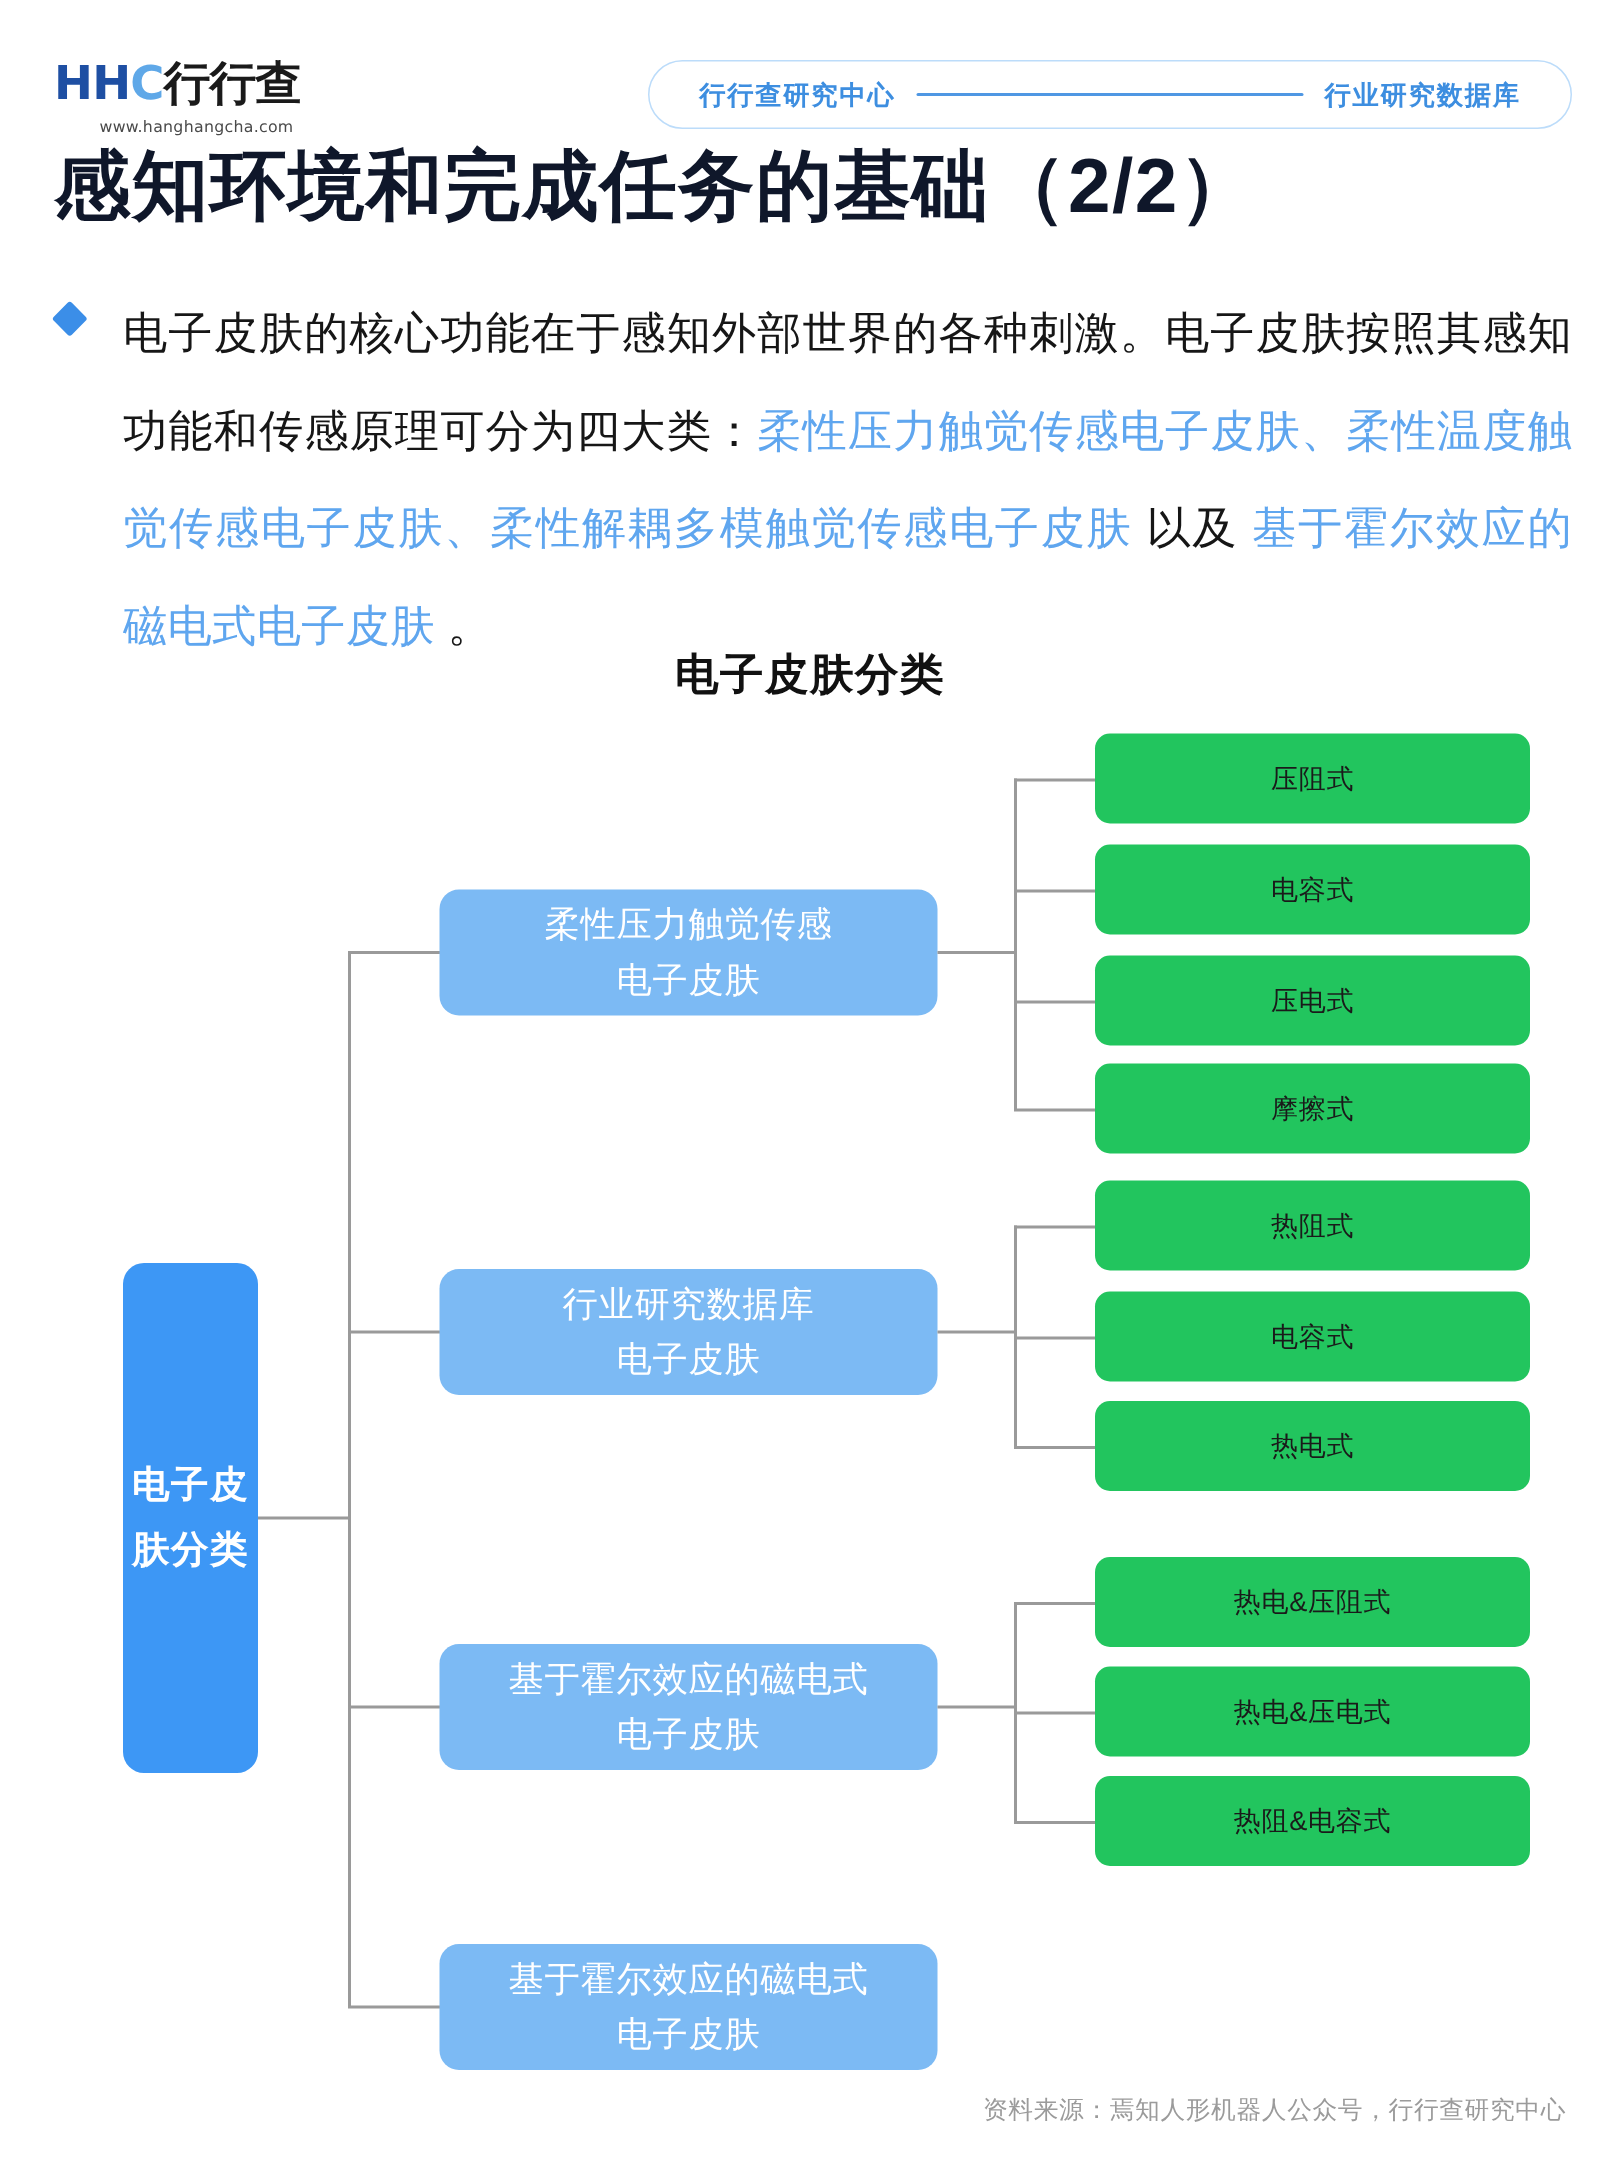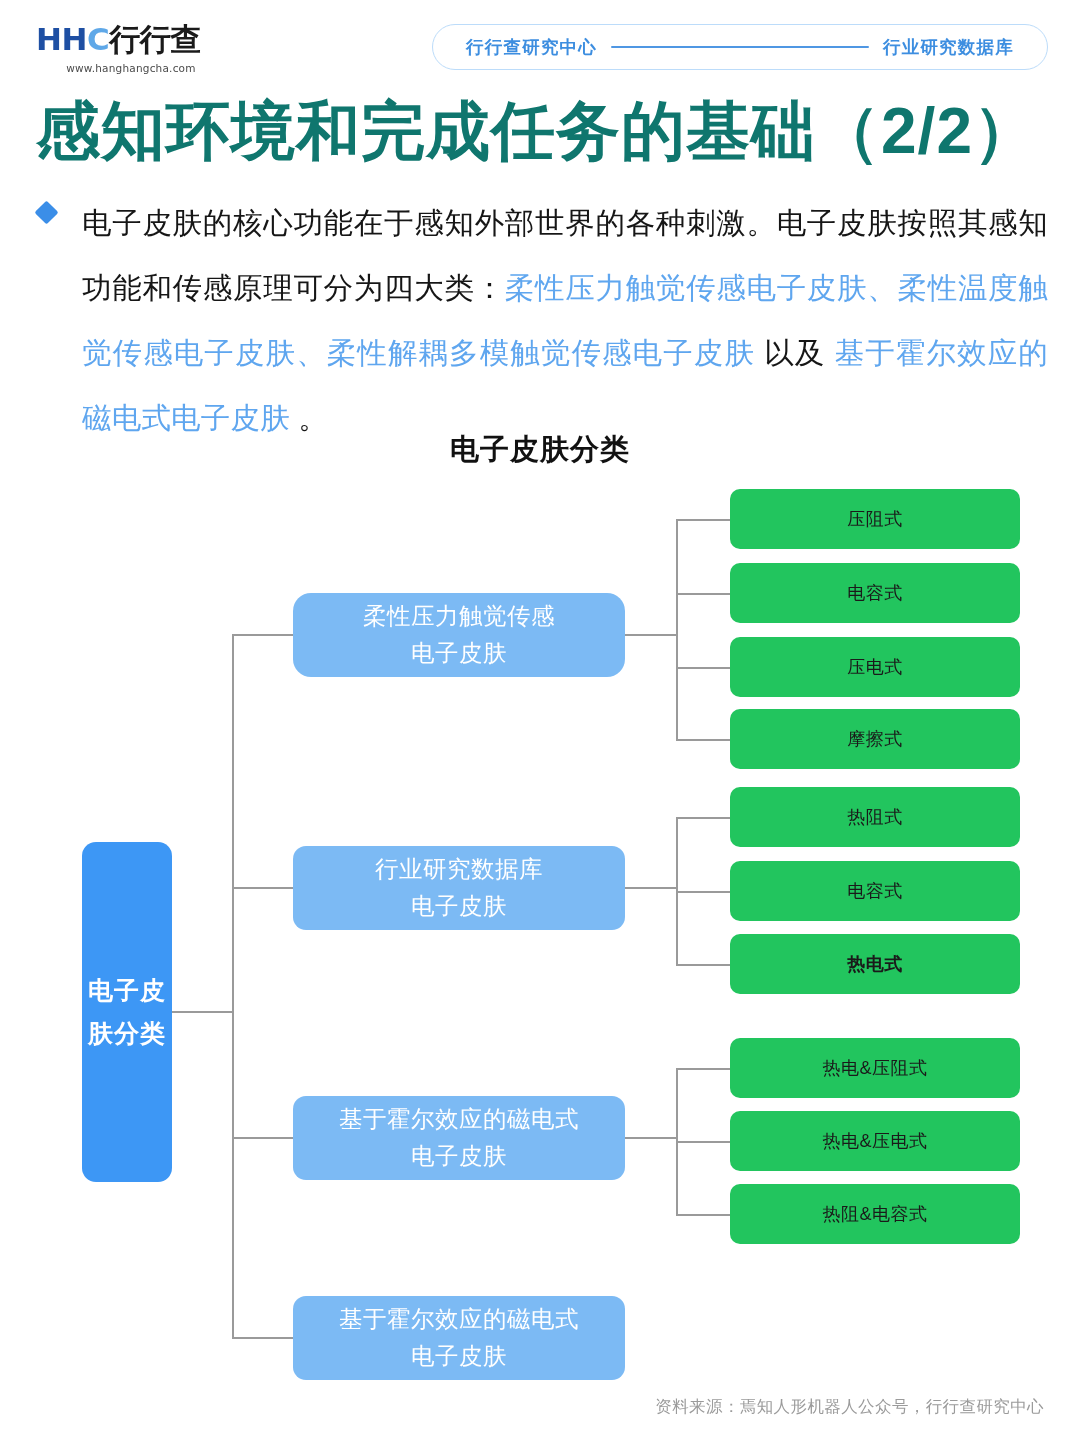--- a/index.html
+++ b/index.html
@@ -5,21 +5,21 @@
   * { margin:0; padding:0; box-sizing:border-box; }
   html,body{ background:#ffffff; }
   body{
     width:1080px; height:1440px;
     font-family:"Liberation Sans","DejaVu Sans",sans-serif;
     position:relative; overflow:hidden;
     -webkit-font-smoothing:antialiased;
   }
 
   
-  .header{ position:absolute; left:0; top:0; width:1080px; height:86px; }
+  .header{ position:absolute; left:0; top:16px; width:1080px; height:86px; }
 
   .logo-wrap{ position:absolute; left:36px; top:24px; width:220px; }
   .logo-main{
     font-size:31px; font-weight:bold; letter-spacing:-0.5px;
     color:#1a1a1a; line-height:1; white-space:nowrap;
   }
   .logo-hhc{ color:#1e4fa3; font-family:"DejaVu Sans",sans-serif; font-weight:bold; }
   .logo-hhc .mid{ color:#5fa8e8; }
   .logo-url{
     font-size:10.5px; color:#4a4a4a; letter-spacing:0.2px;
@@ -35,21 +35,21 @@
   }
   .pill-text{
     font-size:17.5px; font-weight:bold; color:#3d8ee0; letter-spacing:1.2px;
     white-space:nowrap;
   }
   .pill-rule{ width:258px; height:2.5px; background:#4f97e3; border-radius:2px; }
 
   
   .page-title{
     position:absolute; left:36px; top:95px;
-    font-size:64px; font-weight:bold; color:#0f766e;
+    font-size:51px; font-weight:bold; color:#0f172a;
     letter-spacing:1px; white-space:nowrap; line-height:1.15;
   }
 
   
   .bullet-row{ position:absolute; left:36px; top:190px; width:1012px; }
   .bullet-diamond{
     position:absolute; left:2px; top:14px;
     width:17px; height:17px; background:#3b8ee8;
     transform:rotate(45deg); border-radius:2px;
   }
@@ -146,21 +146,21 @@
 
   <div class="conn h" style="left:172px; top:1011px; width:61px;"></div>
 
   <div class="conn v" style="left:232px; top:634px; height:704px;"></div>
 
   <div class="conn h" style="left:232px; top:634px; width:62px;"></div>
   <div class="conn h" style="left:232px; top:887px; width:62px;"></div>
   <div class="conn h" style="left:232px; top:1137px; width:62px;"></div>
   <div class="conn h" style="left:232px; top:1337px; width:62px;"></div>
 
-  <div class="node-l2" style="top:593px;border-radius:18px;">
+  <div class="node-l2" style="top:593px;">
     <span>
       <span>柔性压力触觉传感</span><br>
       <span>电子皮肤</span>
     </span>
   </div>
   <div class="node-l2" style="top:846px;">
     <span>
       <span>行业研究数据库</span><br>
       <span>电子皮肤</span>
     </span>
@@ -209,21 +209,21 @@
   <div class="node-l3" style="top:709px;">
     <span>摩擦式</span>
   </div>
 
   <div class="node-l3" style="top:787px;">
     <span>热阻式</span>
   </div>
   <div class="node-l3" style="top:861px;">
     <span>电容式</span>
   </div>
-  <div class="node-l3" style="top:934px;font-weight:bold;">
+  <div class="node-l3" style="top:934px;">
     <span>热电式</span>
   </div>
 
   <div class="node-l3" style="top:1038px;">
     <span>热电&amp;压阻式</span>
   </div>
   <div class="node-l3" style="top:1111px;">
     <span>热电&amp;压电式</span>
   </div>
   <div class="node-l3" style="top:1184px;">

